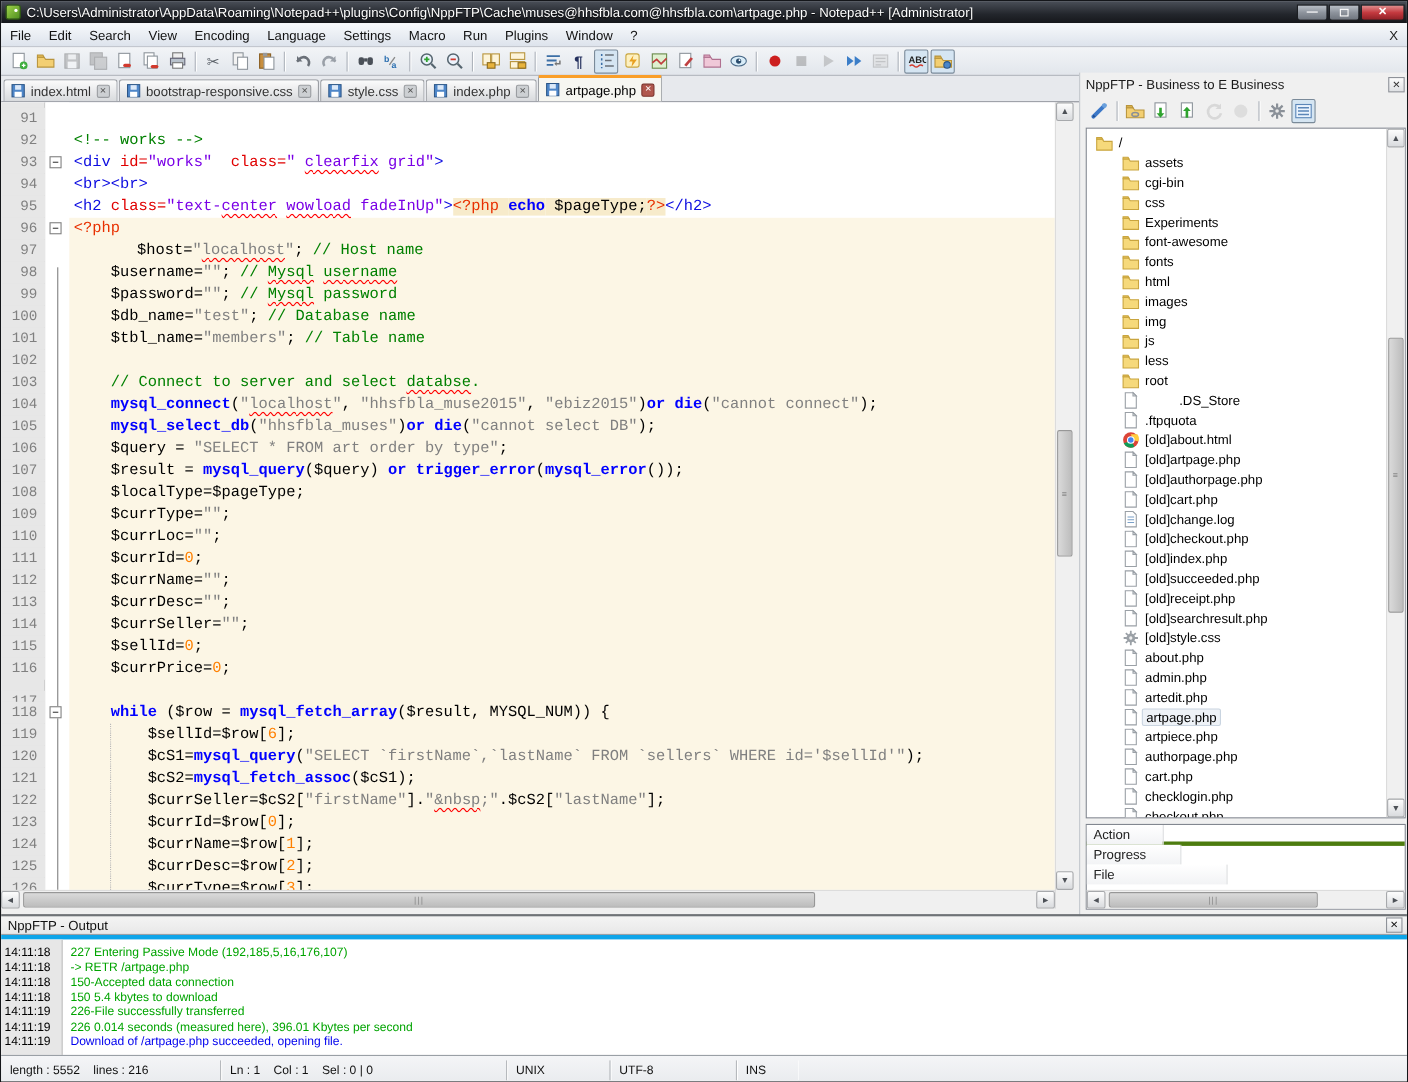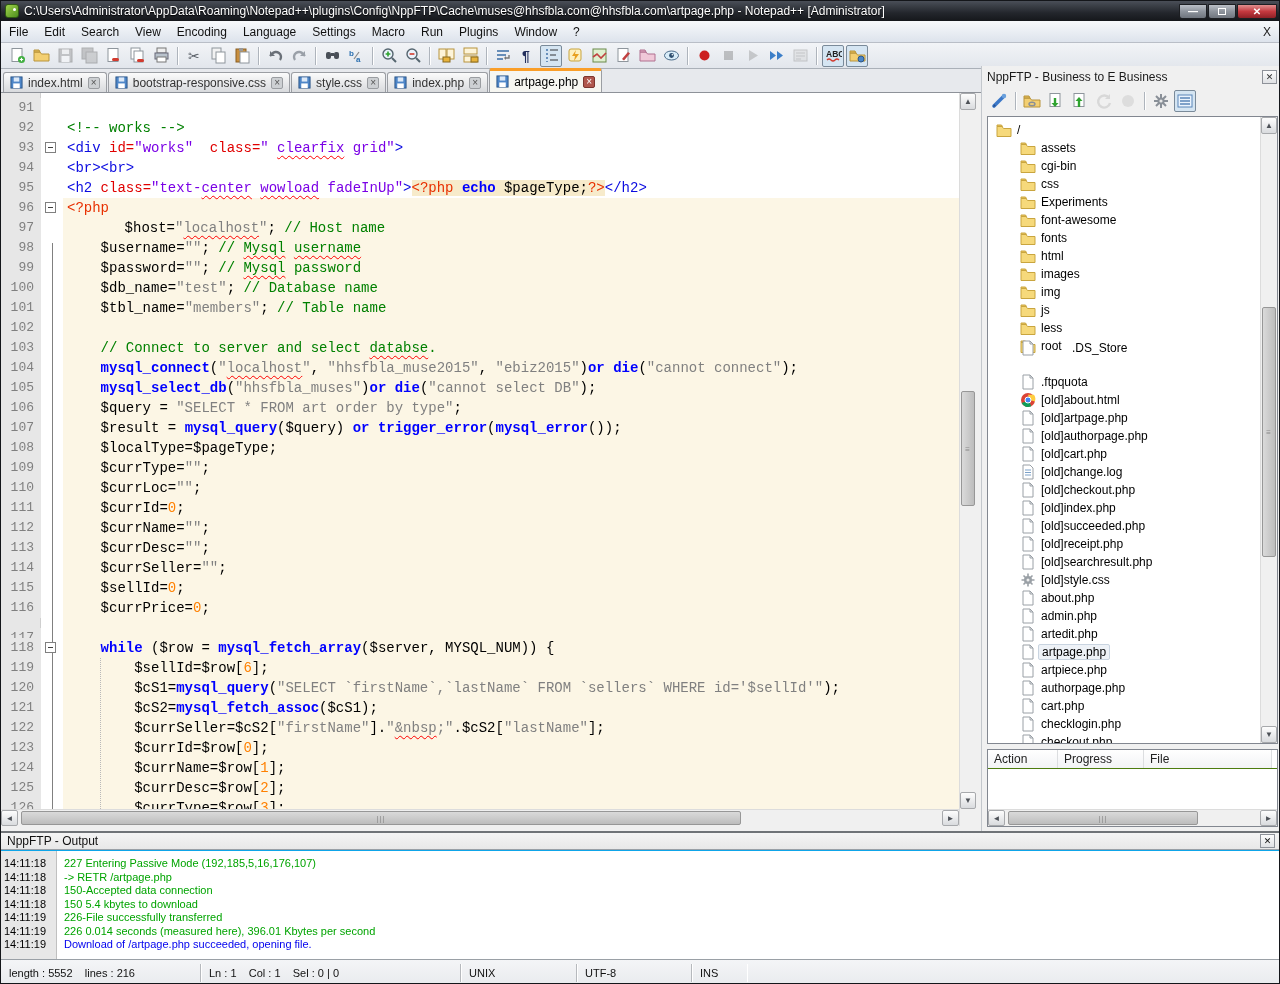--- a/index.html
+++ b/index.html
@@ -89,30 +89,30 @@
   .panel-tb{position:absolute;left:5px;top:22px;width:290px;height:26px;display:flex;align-items:center;}
   .panel-tb .tbtn svg{width:18px;height:18px;}
   .tree{position:absolute;left:5px;top:50px;width:291px;height:628px;background:#fff;border:1px solid #828790;
     overflow:hidden;font-size:12px;}
   .titem{position:absolute;height:18px;display:flex;align-items:center;gap:5px;color:#000;white-space:nowrap;}
   .titem .tico{width:16px;height:16px;flex:none;}
   .titem .tico svg{width:16px;height:16px;display:block;}
   .titem.selected .tlabel{background:#eef2f7;border:1px solid #c9d4e0;border-radius:2px;padding:0 3px;margin-left:-3px;}
   .tree-sb{position:absolute;right:0;top:0;width:17px;height:100%;background:#f0f0f0;border-left:1px solid #dcdcdc;}
   .transfers{position:absolute;left:5px;top:683px;width:291px;height:78px;background:#fff;border:1px solid #828790;font-size:12px;}
-  .tcols{display:flex;height:19px;border-bottom:1px solid #4d7c0f;}
+  .tcols{display:flex;height:19px;border-bottom:4px solid #4d7c0f;flex-direction:column;}
   .tcol{padding:2px 6px;background:linear-gradient(#ffffff,#f2f3f5);border-right:1px solid #dcdee0;color:#222;}
 
   
   .outhead{position:absolute;left:0;top:830px;width:1280px;height:19px;background:linear-gradient(#f4f4f4,#e8e8e8);
     border-top:2px solid #6f7377;border-bottom:1px solid #9aa0a6;display:flex;align-items:center;
     font-size:12px;padding:0 6px;color:#111;}
   .outx{margin-left:auto;width:15px;height:14px;border:1px solid #8e9299;background:linear-gradient(#fcfcfc,#dfe1e4);
     font-size:9px;line-height:12px;text-align:center;}
-  .console{position:absolute;left:0;top:849px;width:1280px;height:109px;background:#fff;border-top:1px solid #0ea5e9;
+  .console{position:absolute;left:0;top:849px;width:1280px;height:109px;background:#fff;border-top:4px solid #0ea5e9;
     font-size:11px;overflow:hidden;}
   .con-gutter{position:absolute;left:0;top:0;width:56px;height:100%;background:#e7e7e7;border-right:1px solid #c0c0c0;}
   .lrow{position:absolute;left:0;height:13px;display:flex;line-height:13px;white-space:pre;}
   .ltime{display:inline-block;width:56px;padding-left:3px;color:#000;flex:none;}
   .lmsg{padding-left:7px;}
   .lmsg.g{color:#00a400;} .lmsg.b{color:#0000ee;}
 
   
   .statusbar{position:absolute;left:0;top:958px;width:1280px;height:26px;background:linear-gradient(#f4f5f7,#e9ebee);
     border-top:1px solid #9aa0a6;display:flex;align-items:center;font-size:11px;color:#111;}
@@ -452,21 +452,21 @@
         <div class="crow" style="top: 345px; width: 100%;"><span class="lnum">108</span><span class="foldcell"></span><span class="codeln"><span class="tk-pln">    $localType=$pageType;</span></span></div>
         <div class="crow" style="top: 365px; width: 100%;"><span class="lnum">109</span><span class="foldcell"></span><span class="codeln"><span class="tk-pln">    $currType=</span><span class="tk-str">""</span><span class="tk-pln">;</span></span></div>
         <div class="crow" style="top: 385px; width: 100%;"><span class="lnum">110</span><span class="foldcell"></span><span class="codeln"><span class="tk-pln">    $currLoc=</span><span class="tk-str">""</span><span class="tk-pln">;</span></span></div>
         <div class="crow" style="top: 405px; width: 100%;"><span class="lnum">111</span><span class="foldcell"></span><span class="codeln"><span class="tk-pln">    $currId=</span><span class="tk-num">0</span><span class="tk-pln">;</span></span></div>
         <div class="crow" style="top: 425px; width: 100%;"><span class="lnum">112</span><span class="foldcell"></span><span class="codeln"><span class="tk-pln">    $currName=</span><span class="tk-str">""</span><span class="tk-pln">;</span></span></div>
         <div class="crow" style="top: 445px; width: 100%;"><span class="lnum">113</span><span class="foldcell"></span><span class="codeln"><span class="tk-pln">    $currDesc=</span><span class="tk-str">""</span><span class="tk-pln">;</span></span></div>
         <div class="crow" style="top: 465px; width: 100%;"><span class="lnum">114</span><span class="foldcell"></span><span class="codeln"><span class="tk-pln">    $currSeller=</span><span class="tk-str">""</span><span class="tk-pln">;</span></span></div>
         <div class="crow" style="top: 485px; width: 100%;"><span class="lnum">115</span><span class="foldcell"></span><span class="codeln"><span class="tk-pln">    $sellId=</span><span class="tk-num">0</span><span class="tk-pln">;</span></span></div>
         <div class="crow" style="top: 505px; width: 100%;"><span class="lnum">116</span><span class="foldcell"></span><span class="codeln"><span class="tk-pln">    $currPrice=</span><span class="tk-num">0</span><span class="tk-pln">;</span></span></div>
         <div class="crow" style="top: 535px; width: 100%;"><span class="lnum">117</span><span class="foldcell"></span><span class="codeln"></span></div>
-        <div class="crow" style="top: 545px; width: 100%;"><span class="lnum">118</span><span class="foldcell"><span class="foldbox"></span></span><span class="codeln"><span class="tk-pln">    </span><span class="tk-kw">while</span><span class="tk-pln"> ($row = </span><span class="tk-kw">mysql_fetch_array</span><span class="tk-pln">($server, MYSQL_NUM)) {</span></span></div>
+        <div class="crow" style="top: 545px; width: 100%;"><span class="lnum">118</span><span class="foldcell"><span class="foldbox"></span></span><span class="codeln"><span class="tk-pln">    </span><span class="tk-kw">while</span><span class="tk-pln"> ($row = </span><span class="tk-kw">mysql_fetch_array</span><span class="tk-pln">($result, MYSQL_NUM)) {</span></span></div>
         <div class="crow" style="top: 565px; width: 100%;"><span class="lnum">119</span><span class="foldcell"></span><span class="codeln"><span class="tk-pln">        $sellId=$row[</span><span class="tk-num">6</span><span class="tk-pln">];</span></span></div>
         <div class="crow" style="top: 585px; width: 100%;"><span class="lnum">120</span><span class="foldcell"></span><span class="codeln"><span class="tk-pln">        $cS1=</span><span class="tk-kw">mysql_query</span><span class="tk-pln">(</span><span class="tk-str">"SELECT `firstName`,`lastName` FROM `sellers` WHERE id='$sellId'"</span><span class="tk-pln">);</span></span></div>
         <div class="crow" style="top: 605px; width: 100%;"><span class="lnum">121</span><span class="foldcell"></span><span class="codeln"><span class="tk-pln">        $cS2=</span><span class="tk-kw">mysql_fetch_assoc</span><span class="tk-pln">($cS1);</span></span></div>
         <div class="crow" style="top: 625px; width: 100%;"><span class="lnum">122</span><span class="foldcell"></span><span class="codeln"><span class="tk-pln">        $currSeller=$cS2[</span><span class="tk-str">"firstName"</span><span class="tk-pln">].</span><span class="tk-str">"</span><span class="tk-str sq">&amp;nbsp</span><span class="tk-str">;"</span><span class="tk-pln">.$cS2[</span><span class="tk-str">"lastName"</span><span class="tk-pln">];</span></span></div>
         <div class="crow" style="top: 645px; width: 100%;"><span class="lnum">123</span><span class="foldcell"></span><span class="codeln"><span class="tk-pln">        $currId=$row[</span><span class="tk-num">0</span><span class="tk-pln">];</span></span></div>
         <div class="crow" style="top: 665px; width: 100%;"><span class="lnum">124</span><span class="foldcell"></span><span class="codeln"><span class="tk-pln">        $currName=$row[</span><span class="tk-num">1</span><span class="tk-pln">];</span></span></div>
         <div class="crow" style="top: 685px; width: 100%;"><span class="lnum">125</span><span class="foldcell"></span><span class="codeln"><span class="tk-pln">        $currDesc=$row[</span><span class="tk-num">2</span><span class="tk-pln">];</span></span></div>
         <div class="crow" style="top: 705px; width: 100%;"><span class="lnum">126</span><span class="foldcell"></span><span class="codeln"><span class="tk-pln">        $currType=$row[</span><span class="tk-num">3</span><span class="tk-pln">];</span></span></div>
       </div>
   </div>
@@ -669,21 +669,21 @@
         </div>
         <div class="titem" style="top: 220px; left: 32px;">
           <span class="tico">
             <svg viewBox="0 0 16 16">
               <path d="M1 4.5h5l1.5 2H15v8H1z" fill="#f6d97b" stroke="#c9a53f"></path>
               <path d="M1 4.5V3h4.5l1 1.5z" fill="#e8c35c" stroke="#c9a53f"></path>
             </svg>
           </span>
           <span class="tlabel">root</span>
         </div>
-        <div class="titem" style="top: 222px; left: 32px; gap: 36px;">
+        <div class="titem" style="top: 238px; left: 32px; gap: 36px;">
           <span class="tico">
             <svg viewBox="0 0 16 16">
               <path d="M3 1h7l3 3v11H3z" fill="#fff" stroke="#9aa0a6"></path>
               <path d="M10 1v3h3z" fill="#e8eaed" stroke="#9aa0a6"></path>
             </svg>
           </span>
           <span class="tlabel">.DS_Store</span>
         </div>
         <div class="titem" style="top: 256px; left: 32px;">
           <span class="tico">
@@ -908,17 +908,17 @@
       <div class="lrow" style="top: 33px; width: 100%;"><span class="ltime">14:11:18</span><span class="lmsg g">150-Accepted data connection</span></div>
       <div class="lrow" style="top: 46.5px; width: 100%;"><span class="ltime">14:11:18</span><span class="lmsg g">150 5.4 kbytes to download</span></div>
       <div class="lrow" style="top: 60px; width: 100%;"><span class="ltime">14:11:19</span><span class="lmsg g">226-File successfully transferred</span></div>
       <div class="lrow" style="top: 73.5px; width: 100%;"><span class="ltime">14:11:19</span><span class="lmsg g">226 0.014 seconds (measured here), 396.01 Kbytes per second</span></div>
       <div class="lrow" style="top: 87px; width: 100%;"><span class="ltime">14:11:19</span><span class="lmsg b">Download of /artpage.php succeeded, opening file.</span></div>
     </div>
 
   <div class="statusbar">
     <span class="sb-cell" style="width:200px;">length : 5552    lines : 216</span>
     <span class="sb-cell" style="width:260px;">Ln : 1    Col : 1    Sel : 0 | 0</span>
-    <span class="sb-cell" style="width:116px;">UNIX</span>
+    <span class="sb-cell" style="width:94px;">UNIX</span>
     <span class="sb-cell" style="width:115px;">UTF-8</span>
     <span class="sb-cell" style="width:55px;border-right:none;">INS</span>
   </div>
 </div>
 
 </body></html>

